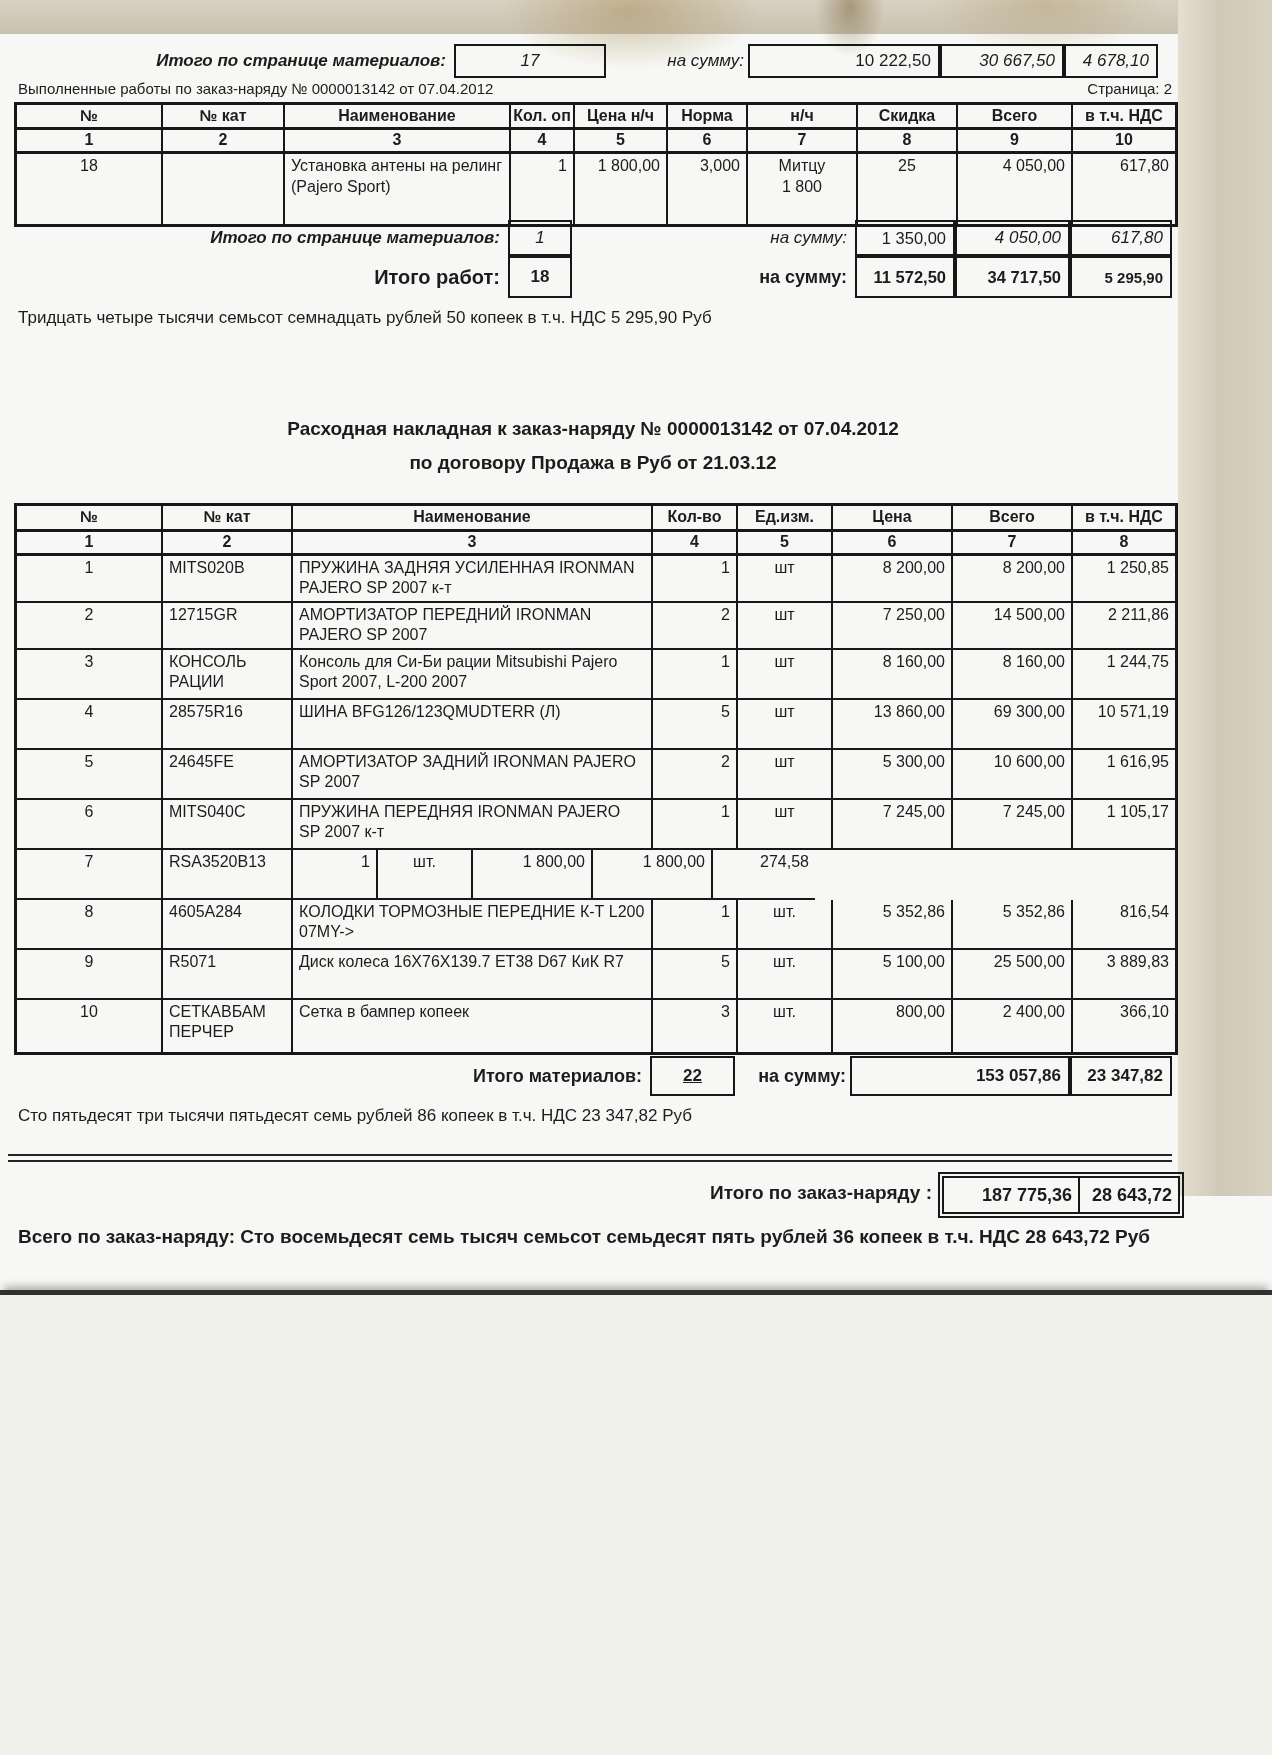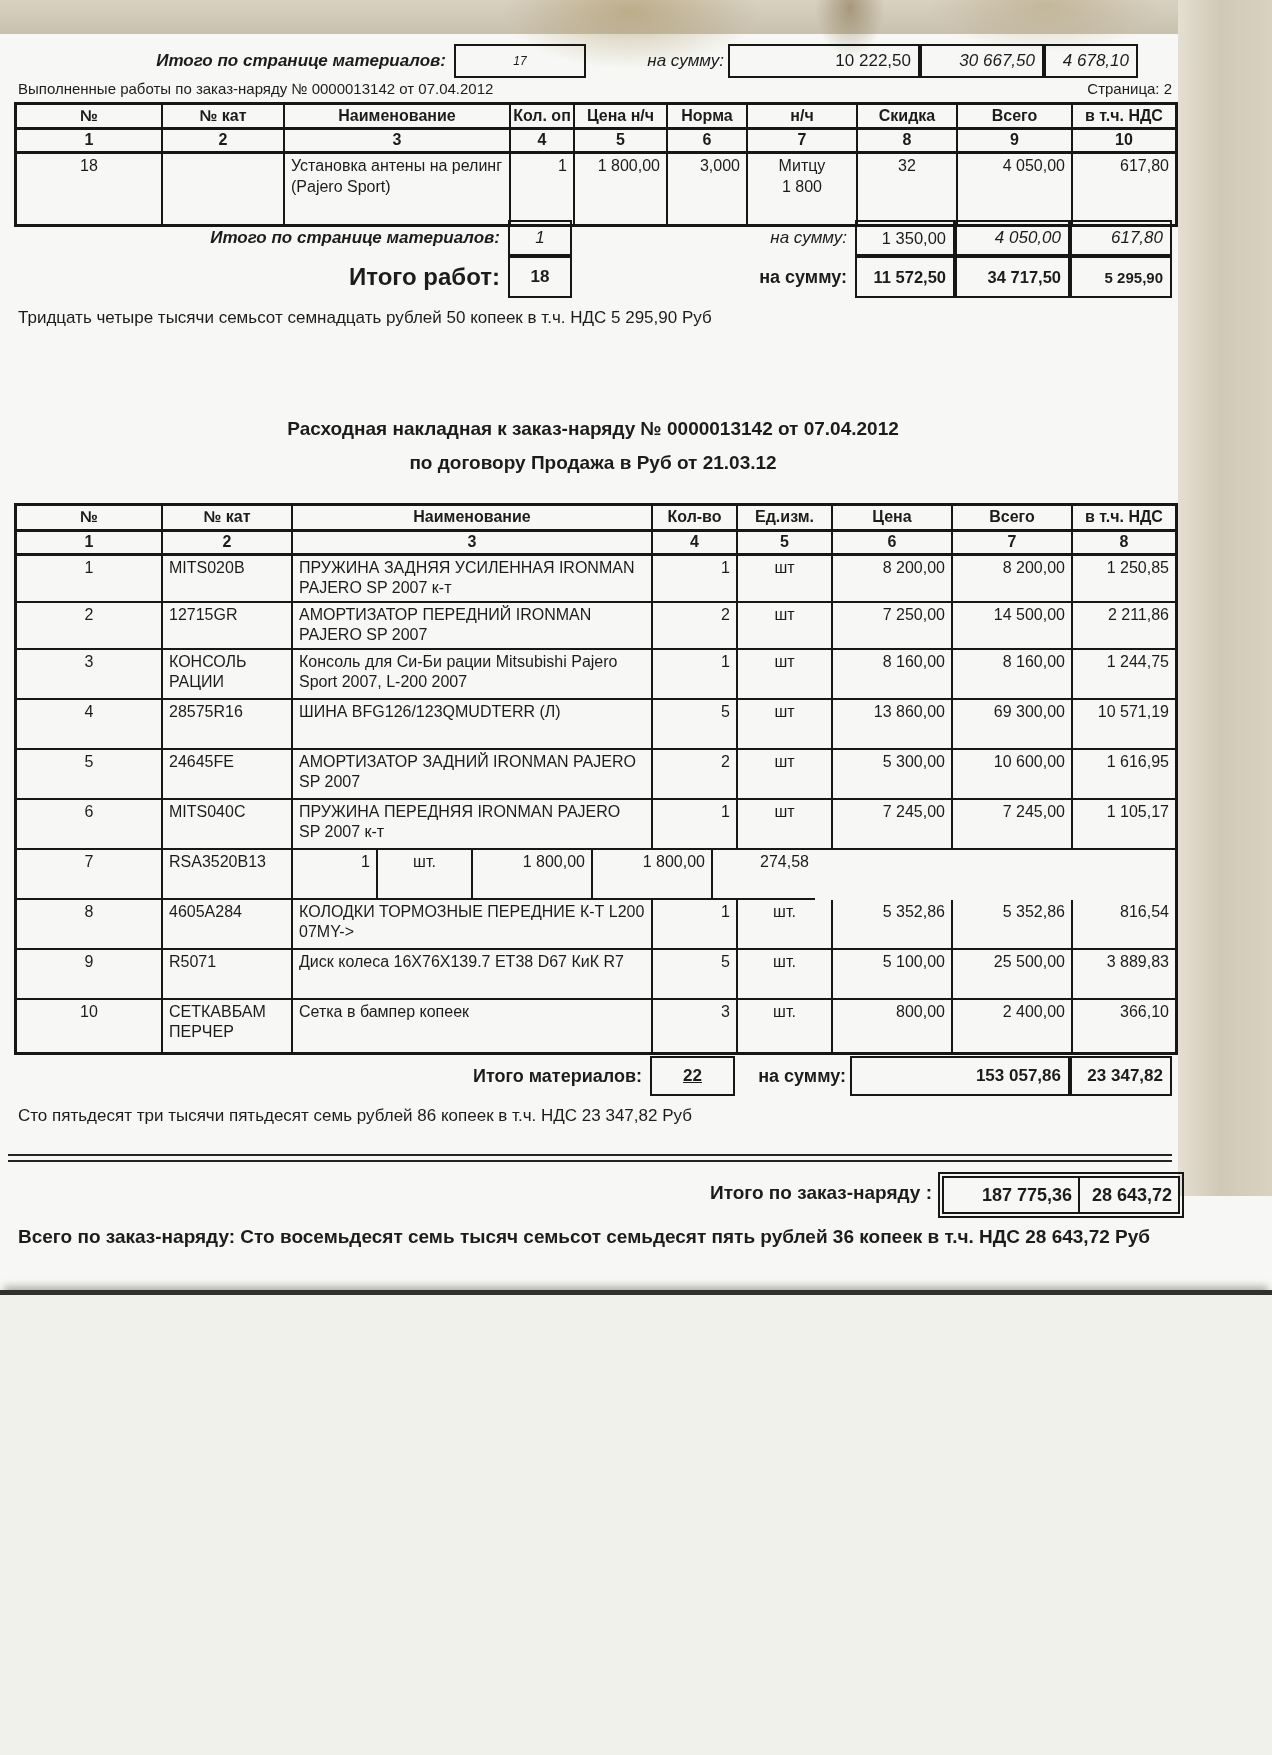--- a/index.html
+++ b/index.html
@@ -66,21 +66,21 @@
 <div class="canvas">
 
   <div class="bg-top"></div>
   <div class="bg-right"></div>
   <div class="stain" id="stain1"></div>
   <div class="stain" id="stain2"></div>
   <div class="stain" id="stain3"></div>
 
   <div class="srow" style="left:18px;top:44px;height:34px;">
     <div class="lab it bd" style="width:436px;font-size:17px;">Итого по странице материалов:</div>
-    <div class="box ct it" style="width:132px;font-size:12px;">17</div>
+    <div class="box ct it" style="width:152px;font-size:17px;">17</div>
     <div style="width:50px;"></div>
     <div class="lab it" style="width:92px;font-size:17px;padding-right:4px;">на сумму:</div>
     <div class="box rt" style="width:192px;font-size:17px;">10 222,50</div>
     <div class="box rt it" style="width:124px;font-size:17px;">30 667,50</div>
     <div class="box rt it" style="width:94px;font-size:17px;">4 678,10</div>
   </div>
 
   <div class="caption" style="left:18px;top:80px;">Выполненные работы по заказ-наряду №  0000013142 от 07.04.2012</div>
   <div class="caption" style="left:1076px;top:80px;width:96px;text-align:right;">Страница: 2</div>
 
@@ -111,37 +111,37 @@
     </div>
     <div class="trow lastr" style="min-height:70px;">
       <div class="c a1 tc">18</div>
       <div class="c a2 tl"></div>
       <div class="c a3 tl">Установка антены на релинг (Pajero Sport)</div>
       <div class="c a4 tr">1</div>
       <div class="c a5 tr">1 800,00</div>
       <div class="c a6 tr">3,000</div>
       <div class="c a7 tc pre">Митцу
 1 800</div>
-      <div class="c a8 tc">32</div>
+      <div class="c a8 tc">25</div>
       <div class="c a9 tr">4 050,00</div>
       <div class="c a10 tr">617,80</div>
     </div>
   </div>
 
   <div class="srow" style="left:14px;top:220px;height:36px;">
     <div class="lab it bd" style="width:494px;font-size:17px;">Итого по странице материалов:</div>
     <div class="box ct it" style="width:64px;font-size:17px;">1</div>
     <div class="lab it" style="width:283px;font-size:17px;">на сумму:</div>
     <div class="box rt" style="width:100px;font-size:16.5px;">1 350,00</div>
     <div class="box rt it" style="width:115px;font-size:17px;">4 050,00</div>
     <div class="box rt it" style="width:102px;font-size:17px;">617,80</div>
   </div>
 
   <div class="srow" style="left:14px;top:256px;height:42px;">
-    <div class="lab bd" style="width:494px;font-size:24px;">Итого работ:</div>
+    <div class="lab bd" style="width:494px;font-size:20px;">Итого работ:</div>
     <div class="box ct bd" style="width:64px;font-size:17px;">18</div>
     <div class="lab bd" style="width:283px;font-size:18px;">на сумму:</div>
     <div class="box rt bd" style="width:100px;font-size:16.5px;">11 572,50</div>
     <div class="box rt bd" style="width:115px;font-size:16.5px;">34 717,50</div>
     <div class="box rt bd" style="width:102px;font-size:15px;">5 295,90</div>
   </div>
 
   <div class="words" style="left:18px;top:308px;">Тридцать четыре тысячи семьсот семнадцать рублей 50 копеек в т.ч. НДС 5 295,90 Руб</div>
 
   <div class="title" style="top:418px;">Расходная накладная к заказ-наряду №  0000013142 от 07.04.2012</div>

